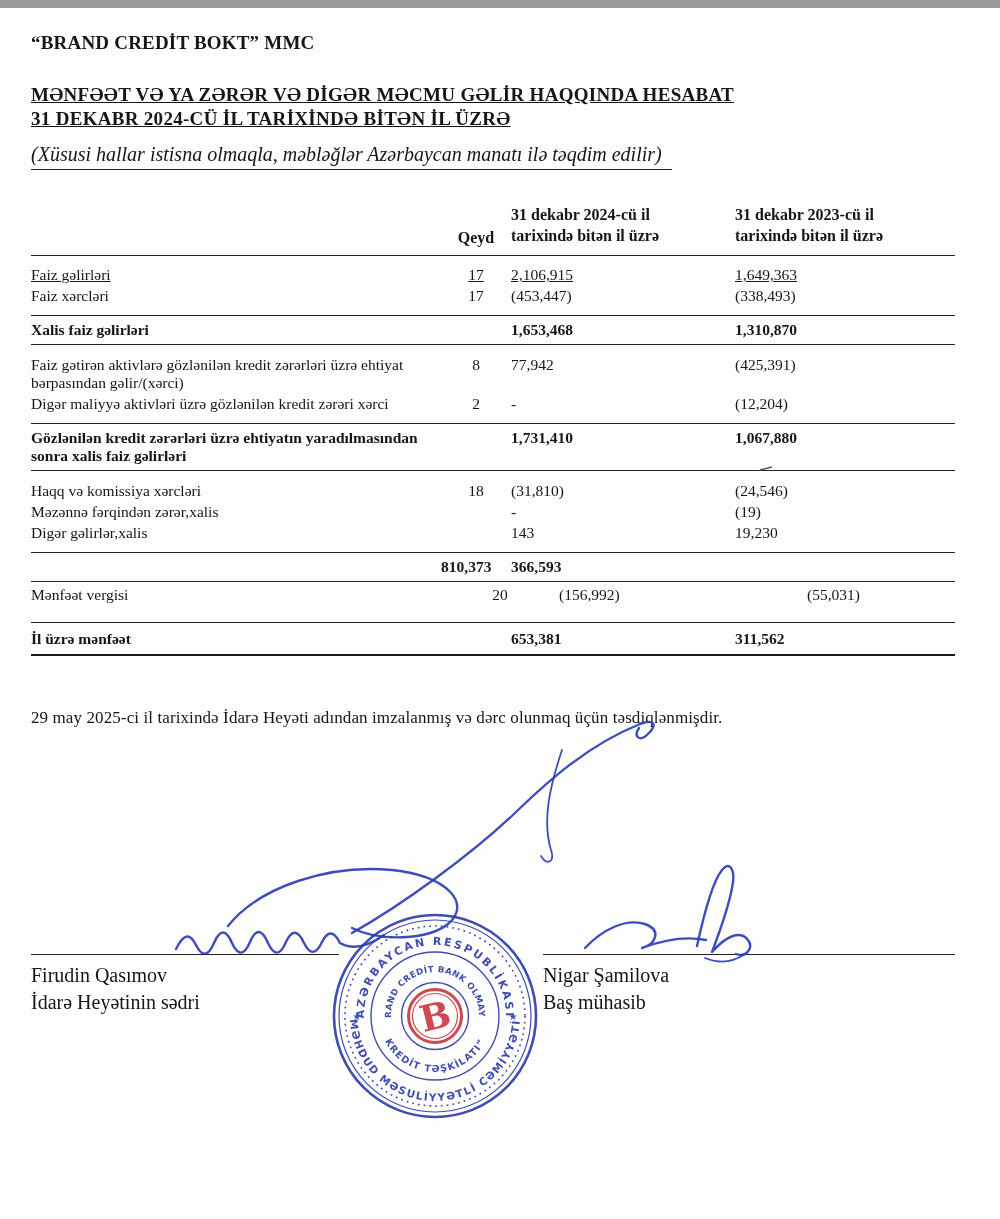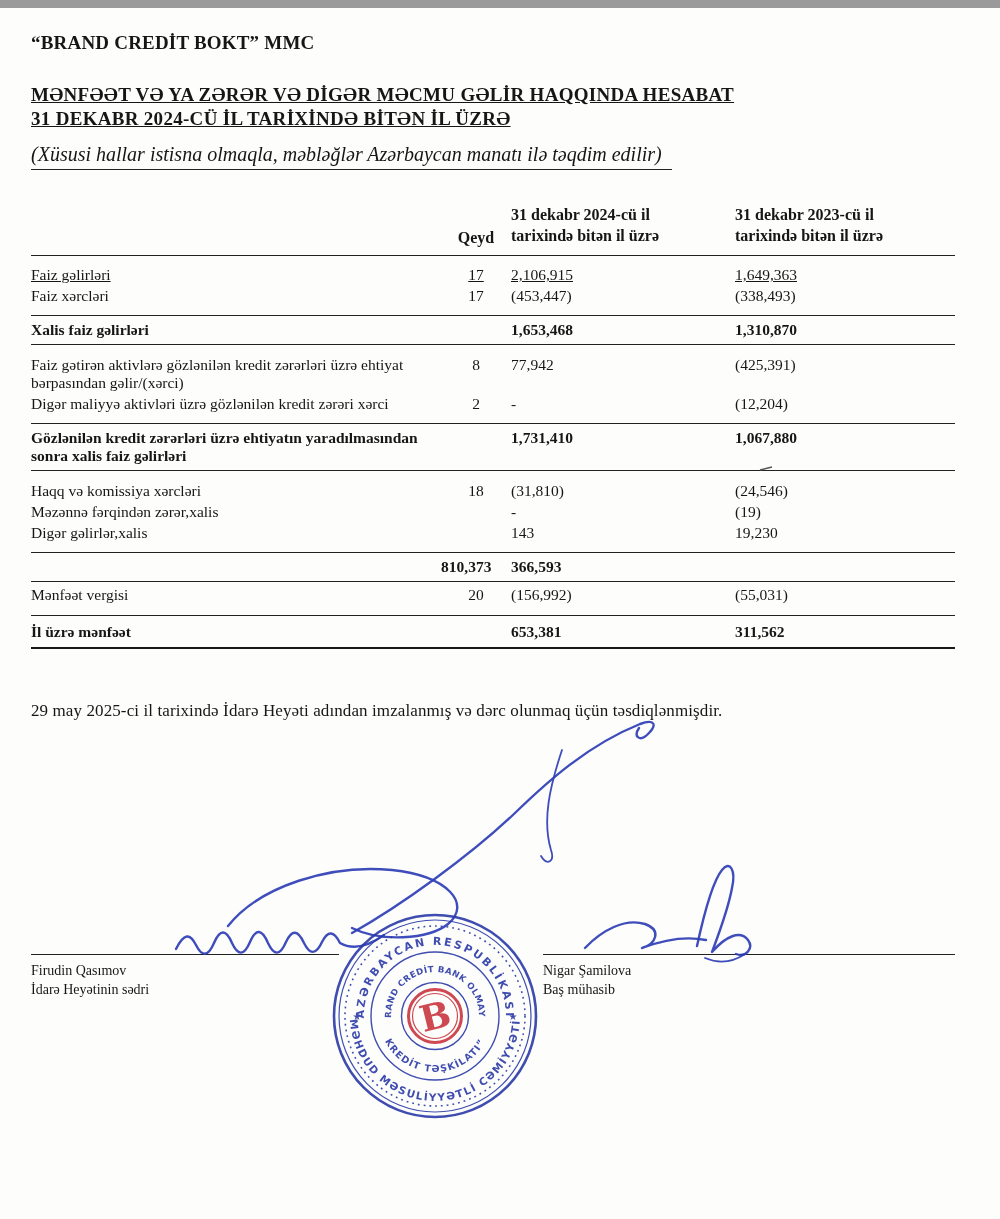--- a/index.html
+++ b/index.html
@@ -17,27 +17,27 @@
   .table{margin-top:34px;font-size:15.5px;}
   .t-row{display:grid;grid-template-columns:410px 70px 224px 220px;align-items:start;padding:1.5px 0;}
   .c-note{text-align:center;}
   .c-val{text-align:left;}
   .t-head{align-items:end;border-bottom:1.6px solid #222;padding-bottom:8px;font-weight:bold;font-size:16px;}
   .t-head .c-val{text-align:left;line-height:1.3;}
   .first{margin-top:9px;text-decoration:underline;}
   .mt10{margin-top:10px;}
   .mt6{margin-top:6px;}
   .subtotal{margin-top:8px;border-top:1.6px solid #222;border-bottom:1.6px solid #222;font-weight:bold;padding:5px 0;}
-  .pb-rule{border-bottom:1.6px solid #222;padding-top:4px;padding-bottom:11px;}
+  .pb-rule{border-bottom:1.6px solid #222;padding-top:4px;padding-bottom:18px;gap:24px;}
   .total{font-weight:bold;border-bottom:2.2px solid #191919;padding:7px 0 6px;}
 
   .approval{margin-top:52px;font-size:17px;letter-spacing:.1px;}
 
   .signers{position:absolute;left:0;right:0;top:946px;display:flex;justify-content:space-between;}
-  .signer{border-top:1.7px solid #222;padding-top:7px;font-size:14px;line-height:1.35;}
+  .signer{border-top:1.7px solid #222;padding-top:7px;font-size:20px;line-height:1.35;}
   .signer.left{width:308px;}
   .signer.right{width:412px;}
 
   .overlay{position:absolute;left:0;top:0;width:1000px;height:1219px;pointer-events:none;}
 
   .ink{fill:none;stroke:#2e3eb5;stroke-width:2.4;stroke-linecap:round;stroke-linejoin:round;opacity:.92;}
   .ink-thin{stroke-width:1.8;}
 
   .stamp-ring{fill:none;stroke:#2b3aa8;}
   .stamp-text{font-family:"DejaVu Sans",sans-serif;font-weight:bold;fill:#2b3aa8;}

